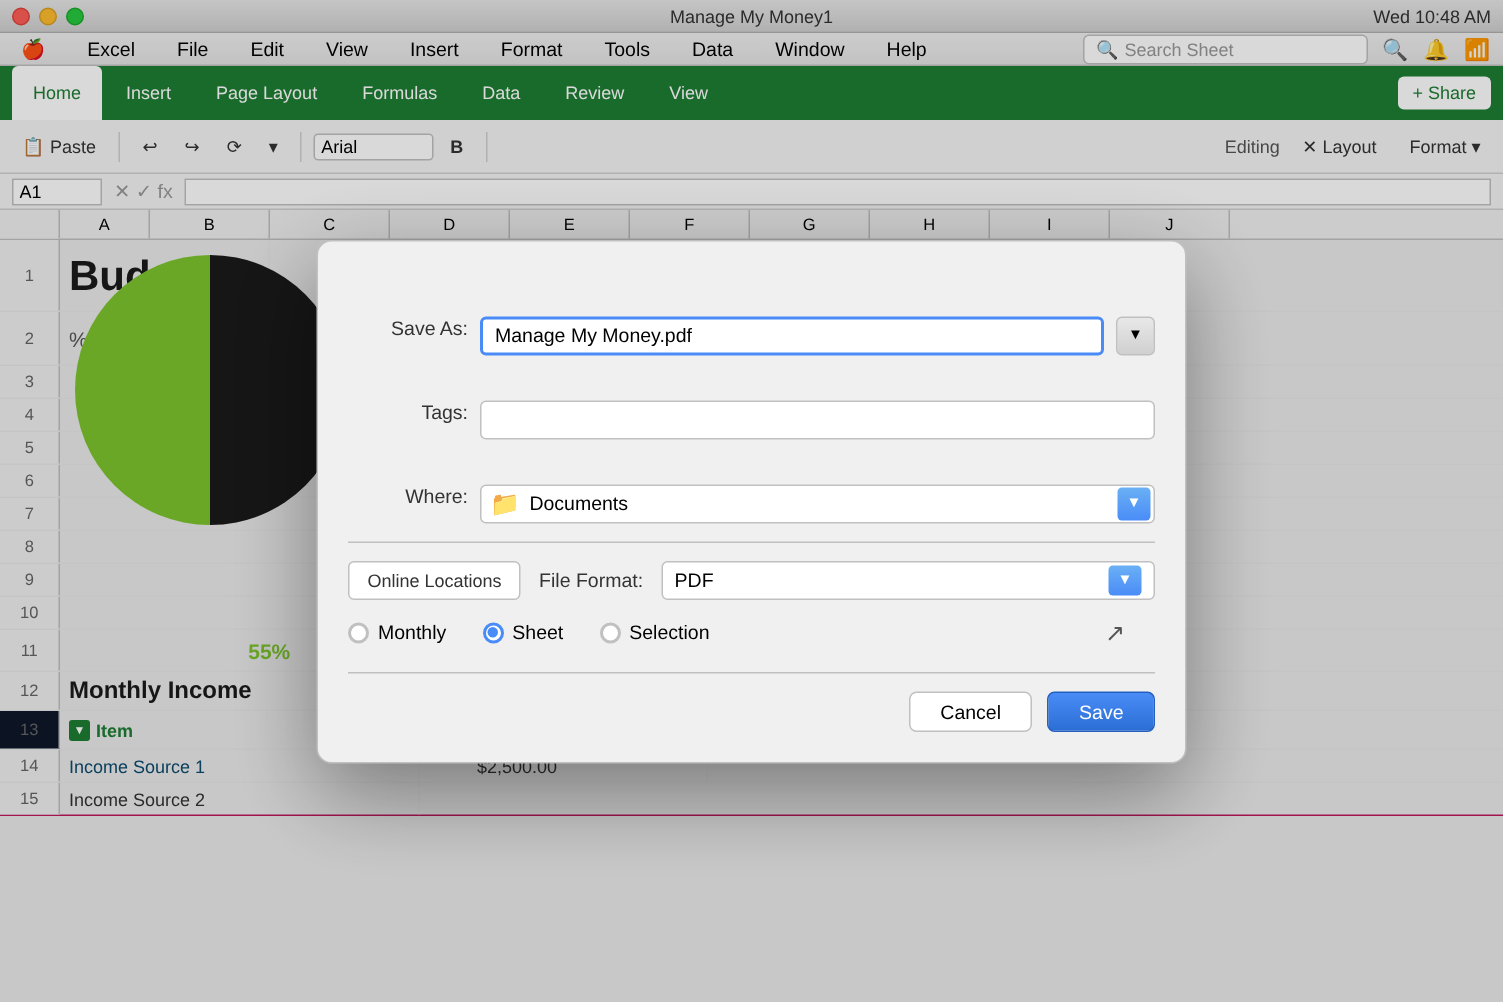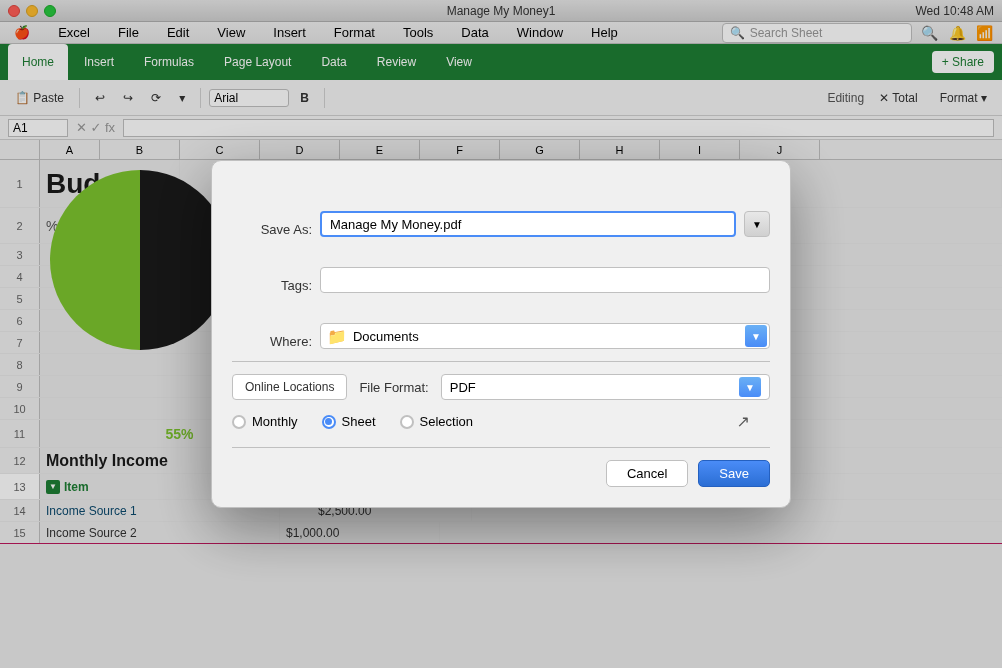--- a/index.html
+++ b/index.html
@@ -47,21 +47,21 @@
     .formula-bar { background: #f5f5f5; height: 24px; display: flex; align-items: center; padding: 0 8px; border-bottom: 1px solid #d0d0d0; gap: 8px; }
     .cell-ref { background: white; border: 1px solid #c0c0c0; width: 60px; height: 18px; font-size: 12px; padding: 0 4px; }
     .formula-input { background: white; border: 1px solid #c0c0c0; flex: 1; height: 18px; font-size: 12px; padding: 0 4px; }
 
     
     .ss-content { display: flex; height: calc(668px - 22px - 22px - 36px - 36px - 24px); overflow: hidden; }
 
     
     .overlay { position: fixed; top: 0; left: 0; right: 0; bottom: 0; background: rgba(0,0,0,0.15); z-index: 100; display: flex; align-items: center; justify-content: center; }
     .dialog { background: #f0f0f0; border-radius: 10px; box-shadow: 0 20px 60px rgba(0,0,0,0.4); width: 580px; padding: 20px; z-index: 200; border: 1px solid #c0c0c0; }
-    .dialog-row { display: flex; align-items: flex-end; margin-bottom: 12px; gap: 8px; margin-top: 30px; }
+    .dialog-row { display: flex; align-items: flex-start; margin-bottom: 12px; gap: 8px; margin-top: 30px; }
     .dialog-label { width: 80px; text-align: right; font-size: 13px; color: #333; flex-shrink: 0; }
     .dialog-input { flex: 1; background: white; border: 2px solid #4a8cf7; border-radius: 4px; padding: 4px 8px; font-size: 13px; height: 26px; outline: none; }
     .dialog-input.unselected { border: 1px solid #c0c0c0; }
     .where-container { flex: 1; display: flex; align-items: center; background: white; border: 1px solid #c0c0c0; border-radius: 4px; height: 26px; }
     .online-locations-btn { background: white; border: 1px solid #c0c0c0; border-radius: 4px; padding: 4px 12px; font-size: 12px; cursor: pointer; color: #333; height: 26px; }
     .radio-row { display: flex; align-items: center; justify-content: center; gap: 24px; margin-bottom: 16px; }
     .radio-option { display: flex; align-items: center; gap: 6px; font-size: 13px; cursor: pointer; }
     .radio-circle { width: 14px; height: 14px; border-radius: 50%; border: 2px solid #c0c0c0; background: white; display: flex; align-items: center; justify-content: center; }
     .radio-circle.selected { border-color: #4a8cf7; }
     .radio-dot { width: 7px; height: 7px; border-radius: 50%; background: #4a8cf7; }
@@ -106,22 +106,22 @@
     <span style="font-size:14px;">🔍</span>
     <span style="font-size:14px;">🔔</span>
     <span style="font-size:14px;">📶</span>
   </div>
 </div>
 
 <div class="ribbon">
   <div class="ribbon-tabs">
     <div class="ribbon-tab active">Home</div>
     <div class="ribbon-tab">Insert</div>
+    <div class="ribbon-tab">Page Layout</div>
     <div class="ribbon-tab">Formulas</div>
-    <div class="ribbon-tab">Page Layout</div>
     <div class="ribbon-tab">Data</div>
     <div class="ribbon-tab">Review</div>
     <div class="ribbon-tab">View</div>
   </div>
   <div class="ribbon-right">
     <button class="share-btn">+ Share</button>
   </div>
 </div>
 
 <div class="toolbar">
@@ -130,21 +130,21 @@
   <button class="toolbar-btn">↩</button>
   <button class="toolbar-btn">↪</button>
   <button class="toolbar-btn">⟳</button>
   <button class="toolbar-btn">▾</button>
   <div class="toolbar-separator"></div>
   <input class="font-selector" value="Arial" type="text" style="">
   <button class="toolbar-btn bold-btn">B</button>
   <div class="toolbar-separator"></div>
   <div style="margin-left:auto; display:flex; align-items:center; gap:8px;">
     <span style="font-size:12px; color:#555;">Editing</span>
-    <button class="toolbar-btn">✕ Total</button>
+    <button class="toolbar-btn">✕ Layout</button>
     <button class="toolbar-btn">Format ▾</button>
   </div>
 </div>
 
 <div class="formula-bar">
   <input class="cell-ref" type="text" value="A1" style="">
   <span style="color:#999;">✕ ✓ fx</span>
   <input class="formula-input" type="text" style="">
 </div>
 
@@ -248,21 +248,21 @@
 
     <div style="display:flex; height:26px; border-bottom:1px solid #e8e8e8;">
       <div style="width:40px; background:#f0f0f0; border-right:1px solid #c0c0c0; display:flex; align-items:center; justify-content:center; font-size:11px; color:#666;">12</div>
       <div style="width:280px; border-right:1px solid #e8e8e8; padding:0 6px; display:flex; align-items:center;">
         <span style="font-size:16px; font-weight:bold; color:#1a1a1a;">Monthly Income</span>
       </div>
       <div style="flex:1;"></div>
     </div>
 
     <div style="display:flex; height:26px; border-bottom:1px solid #e8e8e8;">
-      <div style="width:40px; background:#ffffff; border-right:1px solid #c0c0c0; display:flex; align-items:center; justify-content:center; font-size:11px; color:#666;">13</div>
+      <div style="width:40px; background:#0f172a; border-right:1px solid #c0c0c0; display:flex; align-items:center; justify-content:center; font-size:11px; color:#666;">13</div>
       <div style="width:240px; border-right:1px solid #e8e8e8; padding:0 6px; display:flex; align-items:center; gap:4px;">
         <span style="width:14px; height:14px; background:#1e7e34; border-radius:2px; display:flex; align-items:center; justify-content:center; flex-shrink:0;">
           <span style="color:white; font-size:8px;">▼</span>
         </span>
         <span style="color:#1e7e34; font-weight:bold; font-size:12px;">Item</span>
       </div>
       <div style="width:160px; border-right:1px solid #e8e8e8; padding:0 6px; display:flex; align-items:center; gap:4px;">
         <span style="color:#1e7e34; font-weight:bold; font-size:12px;">Amount</span>
         <span style="width:14px; height:14px; background:#1e7e34; border-radius:2px; display:flex; align-items:center; justify-content:center; margin-left:2px; flex-shrink:0;">
           <span style="color:white; font-size:8px;">▼</span>
@@ -274,21 +274,20 @@
     <div style="display:flex; height:22px; border-bottom:1px solid #e8e8e8;">
       <div style="width:40px; background:#f0f0f0; border-right:1px solid #c0c0c0; display:flex; align-items:center; justify-content:center; font-size:11px; color:#666;">14</div>
       <div style="width:240px; border-right:1px solid #e8e8e8; padding:0 6px; font-size:12px; color:#0c4a6e; display:flex; align-items:center;">Income Source 1</div>
       <div style="width:160px; border-right:1px solid #e8e8e8; padding:0 6px; font-size:12px; color:#333; display:flex; align-items:center;margin-left:32px;">$2,500.00</div>
       <div style="flex:1;"></div>
     </div>
 
     <div style="display:flex; height:22px; border-bottom:1px solid #be185d;">
       <div style="width:40px; background:#f0f0f0; border-right:1px solid #c0c0c0; display:flex; align-items:center; justify-content:center; font-size:11px; color:#666;">15</div>
       <div style="width:240px; border-right:1px solid #e8e8e8; padding:0 6px; font-size:12px; color:#333; display:flex; align-items:center;">Income Source 2</div>
-      <div style="width:160px; border-right:1px solid #e8e8e8; padding:0 6px; font-size:12px; color:#333; display:flex; align-items:center;">$1,000.00</div>
       <div style="flex:1;"></div>
     </div>
 
   </div>
 
   <div style="position:absolute; top:20px; left:40px; width:240px; height:220px; pointer-events:none;">
     <svg width="200" height="200" viewBox="0 0 200 200">
 
       <path d="M100,100 L100,10 A90,90 0 0,1 100,190 Z" fill="#1a1a1a"></path>
 

